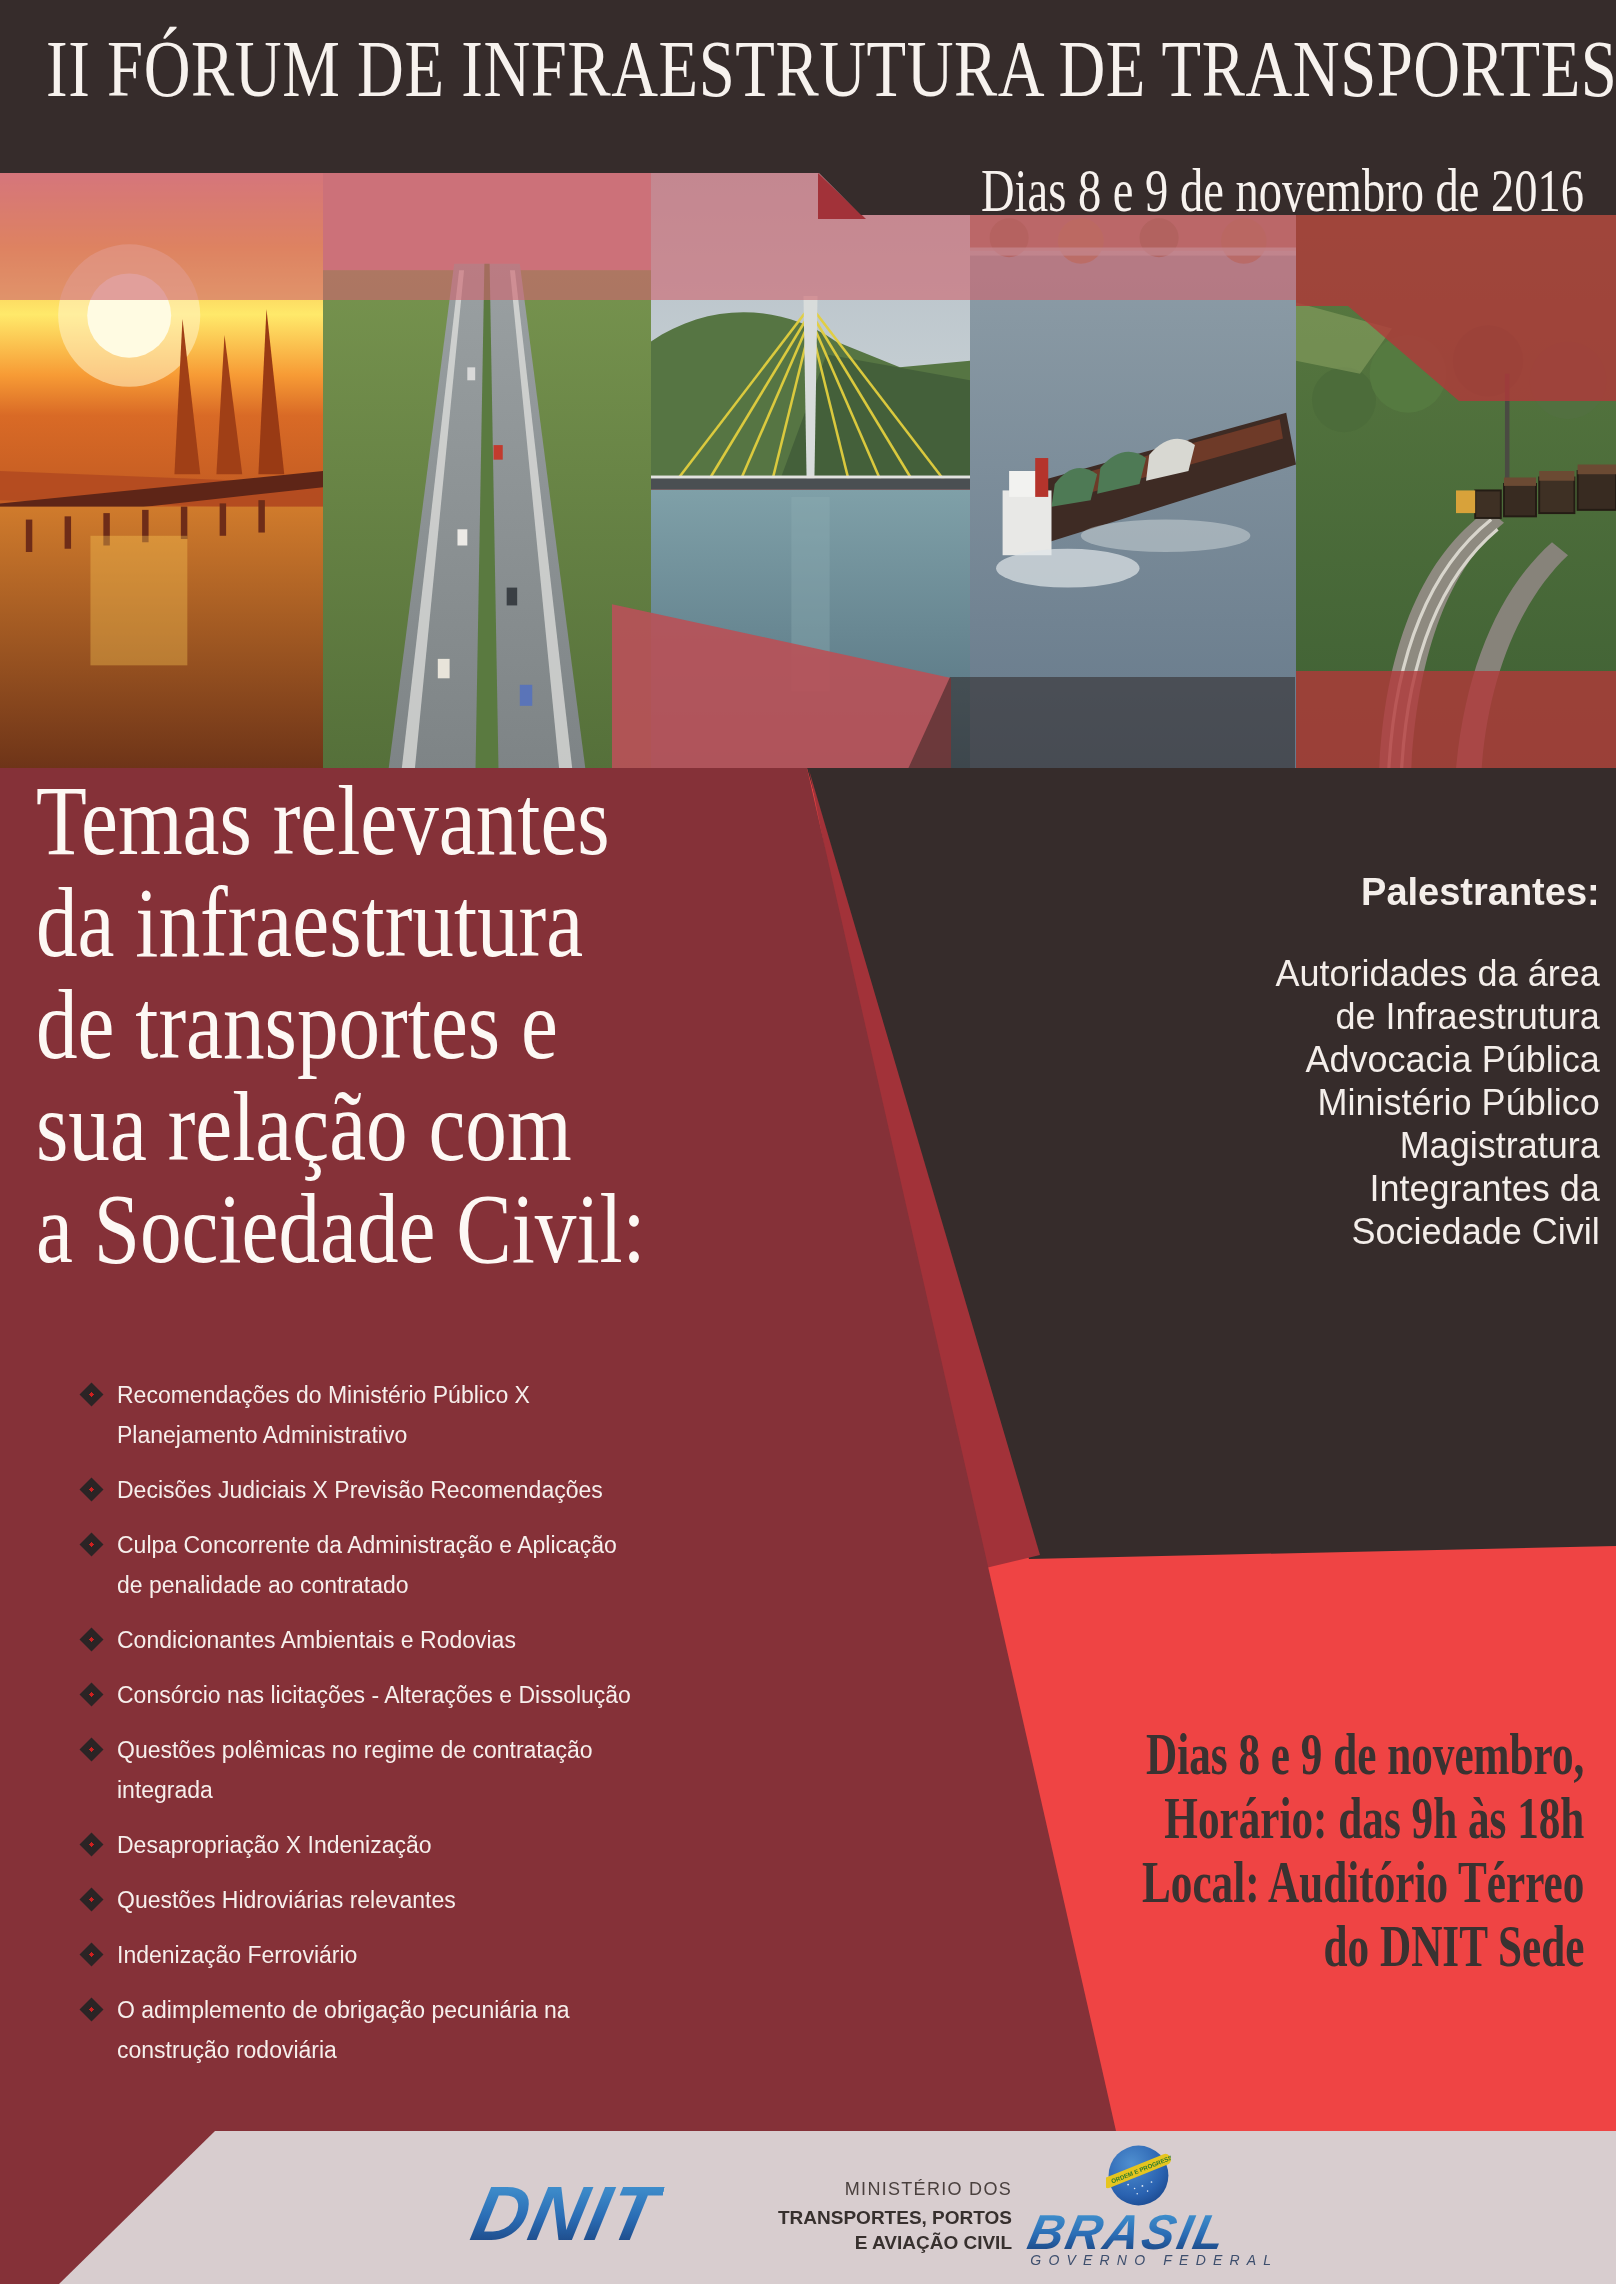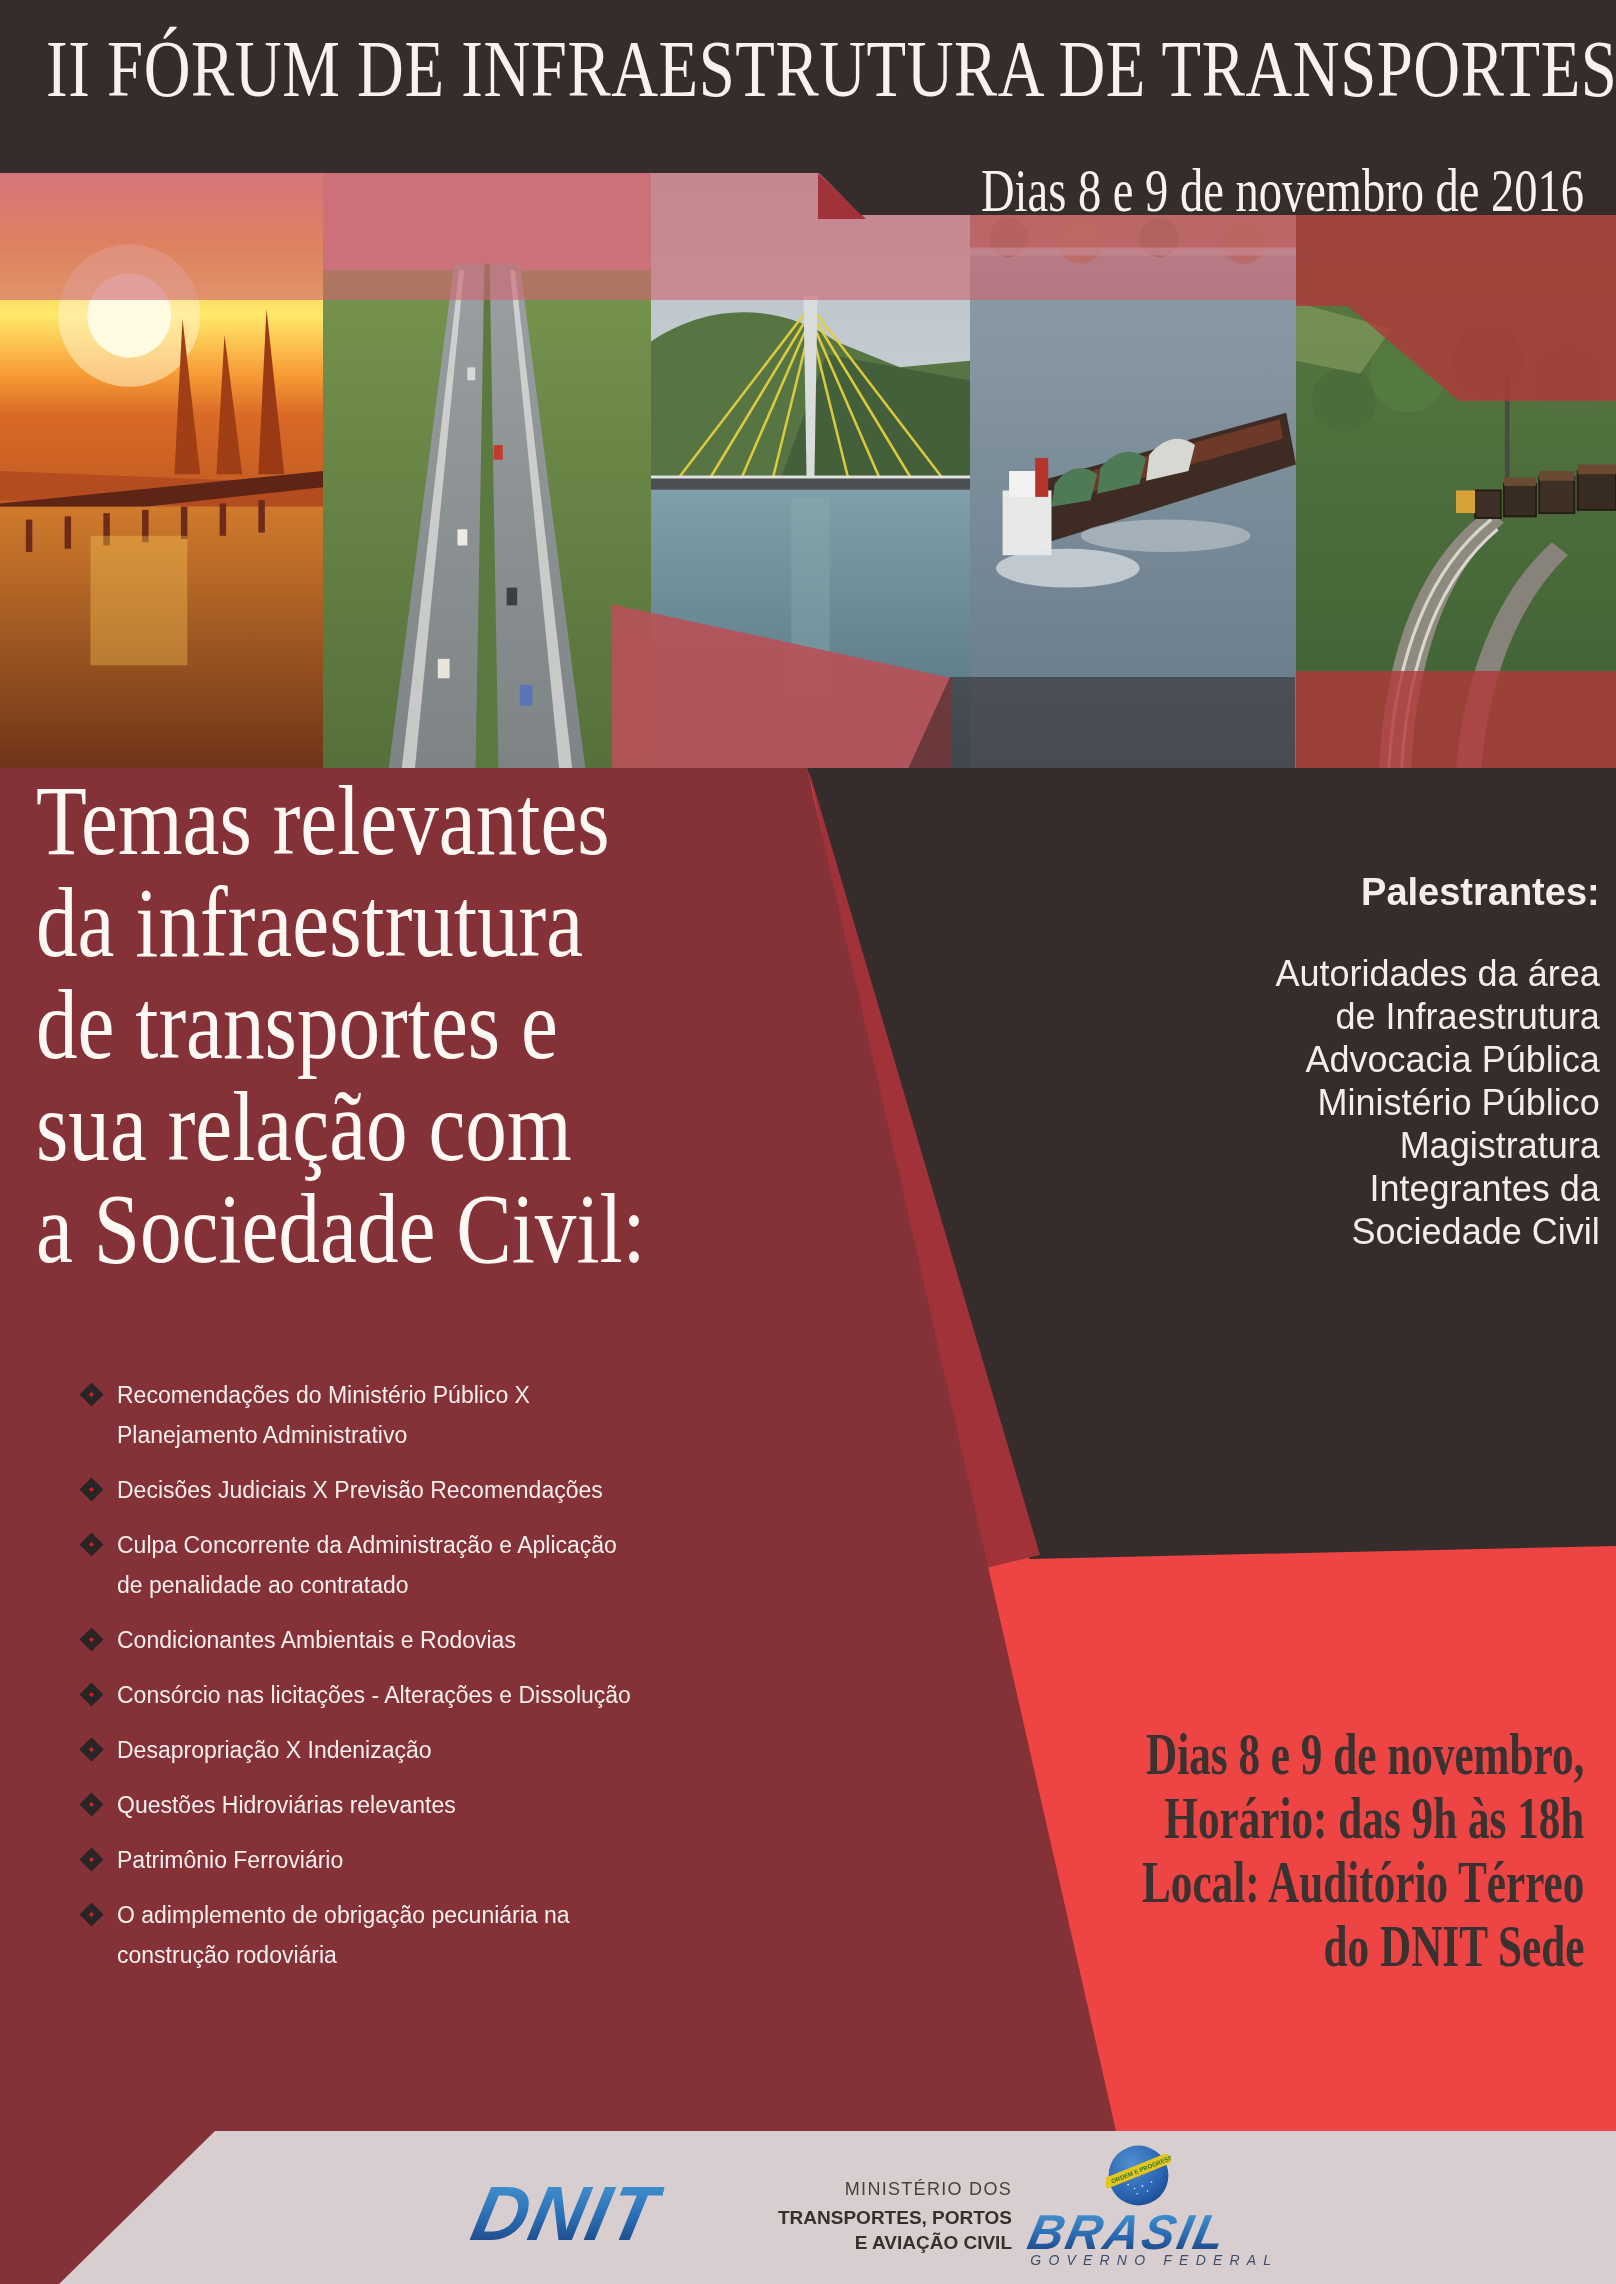--- a/index.html
+++ b/index.html
@@ -323,24 +323,25 @@
 a Sociedade Civil:</div>
 
   <ul class="topics">
     <li><span class="diamond"></span><span>Recomendações do Ministério Público X
 Planejamento Administrativo</span></li>
     <li><span class="diamond"></span><span>Decisões Judiciais X Previsão Recomendações</span></li>
     <li><span class="diamond"></span><span>Culpa Concorrente da Administração e Aplicação
 de penalidade ao contratado</span></li>
     <li><span class="diamond"></span><span>Condicionantes Ambientais e Rodovias</span></li>
     <li><span class="diamond"></span><span>Consórcio nas licitações - Alterações e Dissolução</span></li>
-    <li><span class="diamond"></span></li>
+    <li><span class="diamond"></span><span>Questões polêmicas no regime de contratação
+integrada</span></li>
     <li><span class="diamond"></span><span>Desapropriação X Indenização</span></li>
     <li><span class="diamond"></span><span>Questões Hidroviárias relevantes</span></li>
-    <li><span class="diamond"></span><span>Patrimônio Ferroviário</span></li>
+    <li><span class="diamond"></span><span>Indenização Ferroviário</span></li>
     <li><span class="diamond"></span><span>O adimplemento de obrigação pecuniária na
 construção rodoviária</span></li>
   </ul>
 
   <div class="speakers">
     <div class="speakers-title">Palestrantes:</div>
     <div class="speaker-item">Autoridades da área
 de Infraestrutura</div>
     <div class="speaker-item">Advocacia Pública</div>
     <div class="speaker-item">Ministério Público</div>

